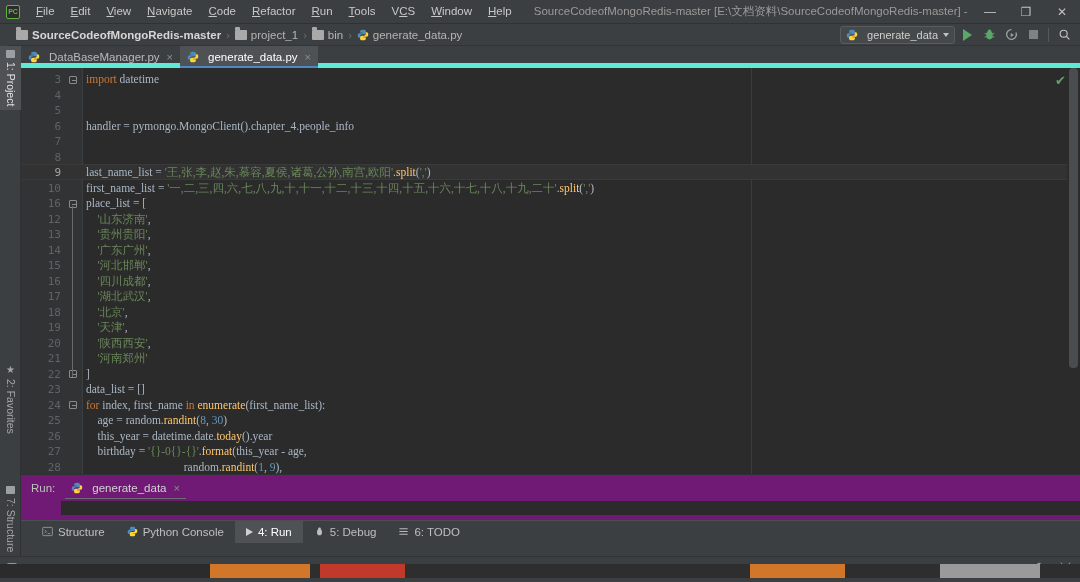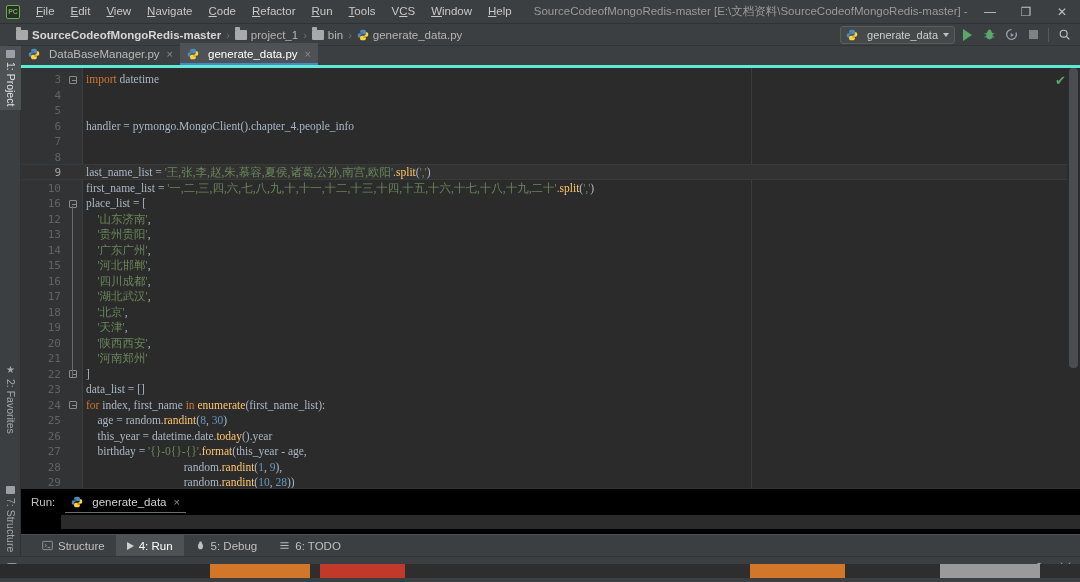--- a/index.html
+++ b/index.html
@@ -53,22 +53,22 @@
     background:#3c3f41; border-right:1px solid #2f3133; }
   .vtab { position:absolute; left:0; width:21px; writing-mode:vertical-rl;
     font-size:10.5px; color:#a5a5a5; white-space:nowrap; padding:4px 0;
     display:flex; align-items:center; gap:4px; }
   .vtab.active { background:#4e5254; color:#e0e0e0; }
   .vico { width:9px; height:8px; background:#9aa0a6; border-radius:1px;
     flex:0 0 auto; }
 
   
   .tabbar { position:absolute; left:21px; top:46px; right:0; height:22px;
-    background:#3c3f41; display:flex; align-items:flex-end;
-    border-bottom:3px solid #5eead4; }
+    background:#3c3f41; display:flex; align-items:flex-start;
+    border-bottom:5px solid #5eead4; }
   .etab { height:22px; display:flex; align-items:center; gap:5px; padding:0 7px;
     font-size:11.5px; color:#b9b9b9; position:relative; }
   .etab.active { background:#4e5254; color:#ffffff; }
   .etab.active:after { content:""; position:absolute; left:0; right:0; bottom:0;
     height:2px; background:#4a88c7; }
   .xclose { font-size:11px; color:#8d8d8d; margin-left:2px; }
 
   
   .editor { position:absolute; left:21px; top:68px; right:0; bottom:90px;
     background:#2b2b2b; overflow:hidden; }
@@ -101,22 +101,22 @@
   .foldbox:before { content:""; position:absolute; left:1.5px; top:3px; width:5px;
     height:1px; background:#8a8a8a; }
   .foldline { position:absolute; left:51px; width:1px; background:#6b6b6b; }
   .checkmark { position:absolute; right:14px; top:5px; font-size:13px; color:#59a869; }
   .vscroll { position:absolute; right:0; top:0; bottom:0; width:13px;
     background:#2b2b2b; }
   .vthumb { position:absolute; right:2px; top:0; width:9px; height:300px;
     background:#4a4d4f; border-radius:4px; }
 
   
-  .runpanel { position:absolute; left:21px; right:0; bottom:22px; height:68px;
-    background:#000000; border-top:1px solid #2f3133; }
+  .runpanel { position:absolute; left:21px; right:0; bottom:36px; height:68px;
+    background:#701a75; border-top:1px solid #2f3133; }
   .runhead { height:26px; display:flex; align-items:center; padding-left:10px;
     gap:10px; }
   .runlabel { font-size:11.5px; color:#c0c0c0; }
   .runtab { display:flex; align-items:center; gap:5px; font-size:11.5px;
     color:#d2d2d2; padding:4px 6px 5px; position:relative; }
   .runtab:after { content:""; position:absolute; left:0; right:0; bottom:0;
     height:1px; background:#6a6f71; }
   .runconsole { position:absolute; left:40px; right:0; top:26px; height:14px;
     background:#2b2b2b; }
   .btmbar { position:absolute; left:0; right:0; bottom:0; height:22px;
@@ -369,20 +369,27 @@
 
     <div class="btmbar">
       <div class="btmtab">
         <svg width="11" height="11" viewBox="0 0 16 16">
           <rect x="1" y="2" width="14" height="12" rx="1" fill="none" stroke="#9aa0a6" stroke-width="1.2"></rect>
           <path d="M4 6l2.5 2L4 10" stroke="#9aa0a6" stroke-width="1.2" fill="none"></path>
           <path d="M8 11h4" stroke="#9aa0a6" stroke-width="1.2"></path>
         </svg>
         <span>Structure</span>
       </div>
+      <div class="btmtab">
+        <svg width="11" height="11" viewBox="0 0 16 16">
+          <path d="M7.5 1C5 1 4.2 2 4.2 3.4V5h3.4v.6H3.2C1.8 5.6 1 6.6 1 8.6c0 1.9.7 3 2.1 3h1.2v-1.8c0-1.5 1.2-2.7 2.7-2.7h2.8c1.2 0 2.1-1 2.1-2.2V3.4C11.9 2 11 1 9.5 1H7.5z" fill="#4b8bbe"></path>
+          <path d="M8.5 15c2.5 0 3.3-1 3.3-2.4V11H8.4v-.6h4.4c1.4 0 2.2-1 2.2-3 0-1.9-.7-3-2.1-3h-1.2v1.8c0 1.5-1.2 2.7-2.7 2.7H6.2c-1.2 0-2.1 1-2.1 2.2v1.5C4.1 14 5 15 6.5 15h2z" fill="#ffd43b"></path>
+        </svg>
+        <span>Python Console</span>
+      </div>
       <div class="btmtab active">
         <span style="width:0;height:0;border-top:4.5px solid transparent;border-bottom:4.5px solid transparent;border-left:7px solid #d0d0d0;display:block;"></span>
         <span>4: Run</span>
       </div>
       <div class="btmtab">
         <svg width="11" height="11" viewBox="0 0 16 16">
           <ellipse cx="8" cy="9" rx="3.6" ry="4.6" fill="#bfbfbf"></ellipse>
           <circle cx="8" cy="4" r="2" fill="#bfbfbf"></circle>
         </svg>
         <span>5: Debug</span>

